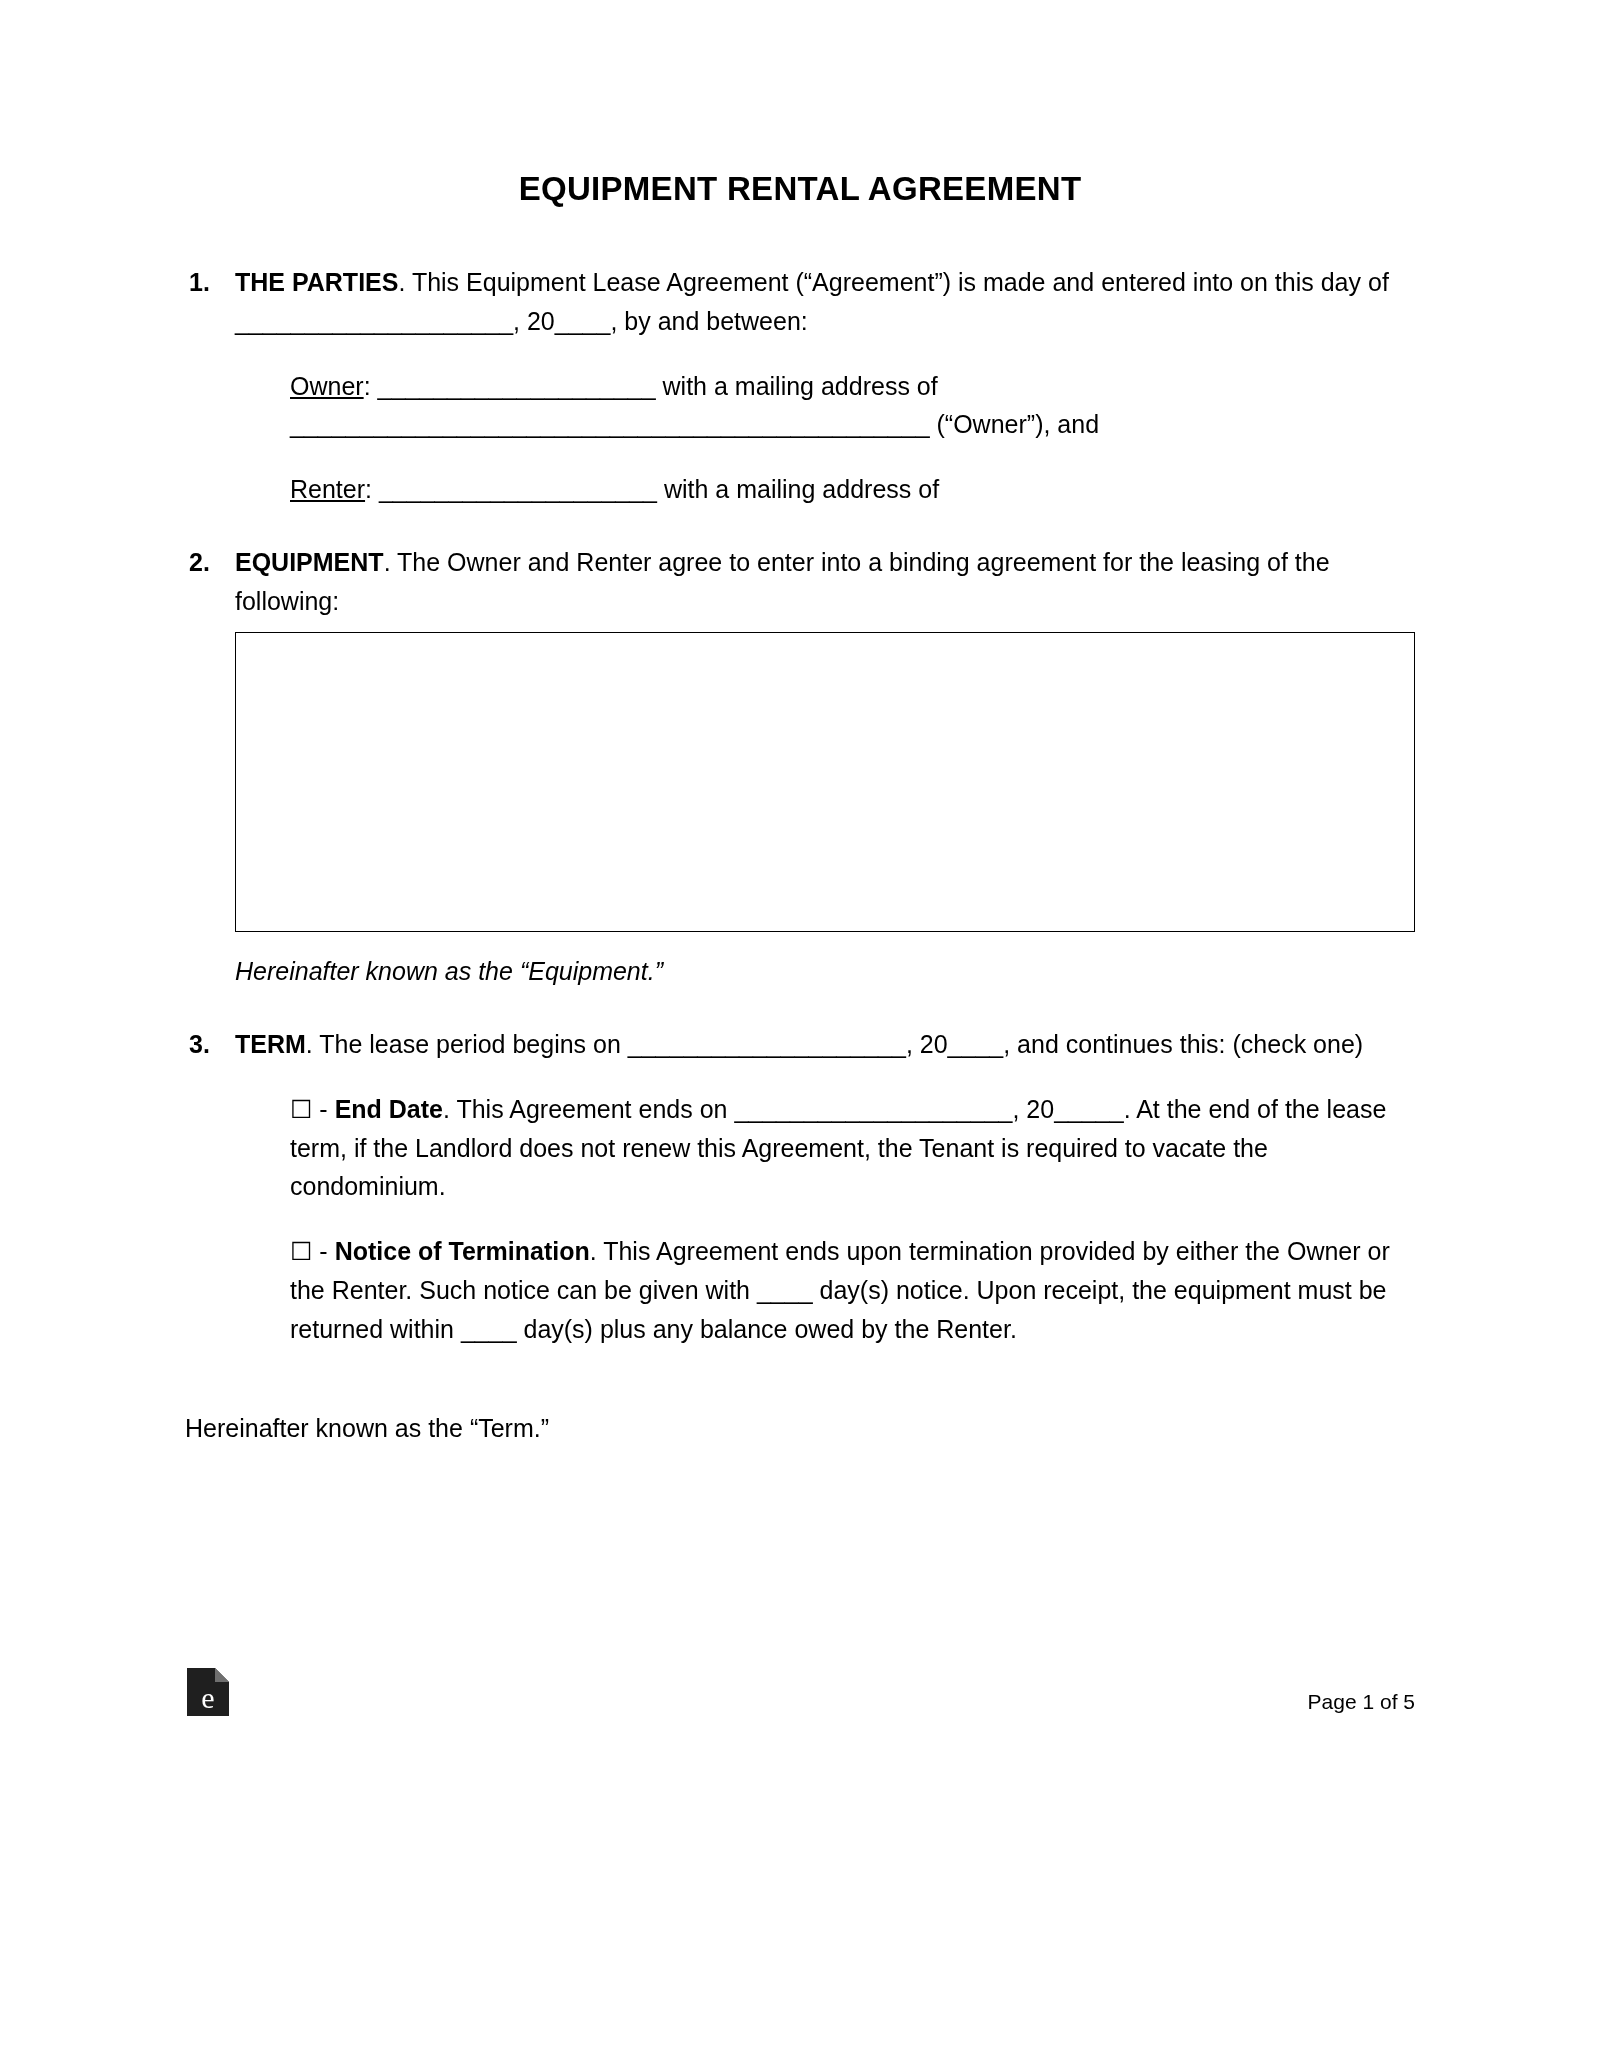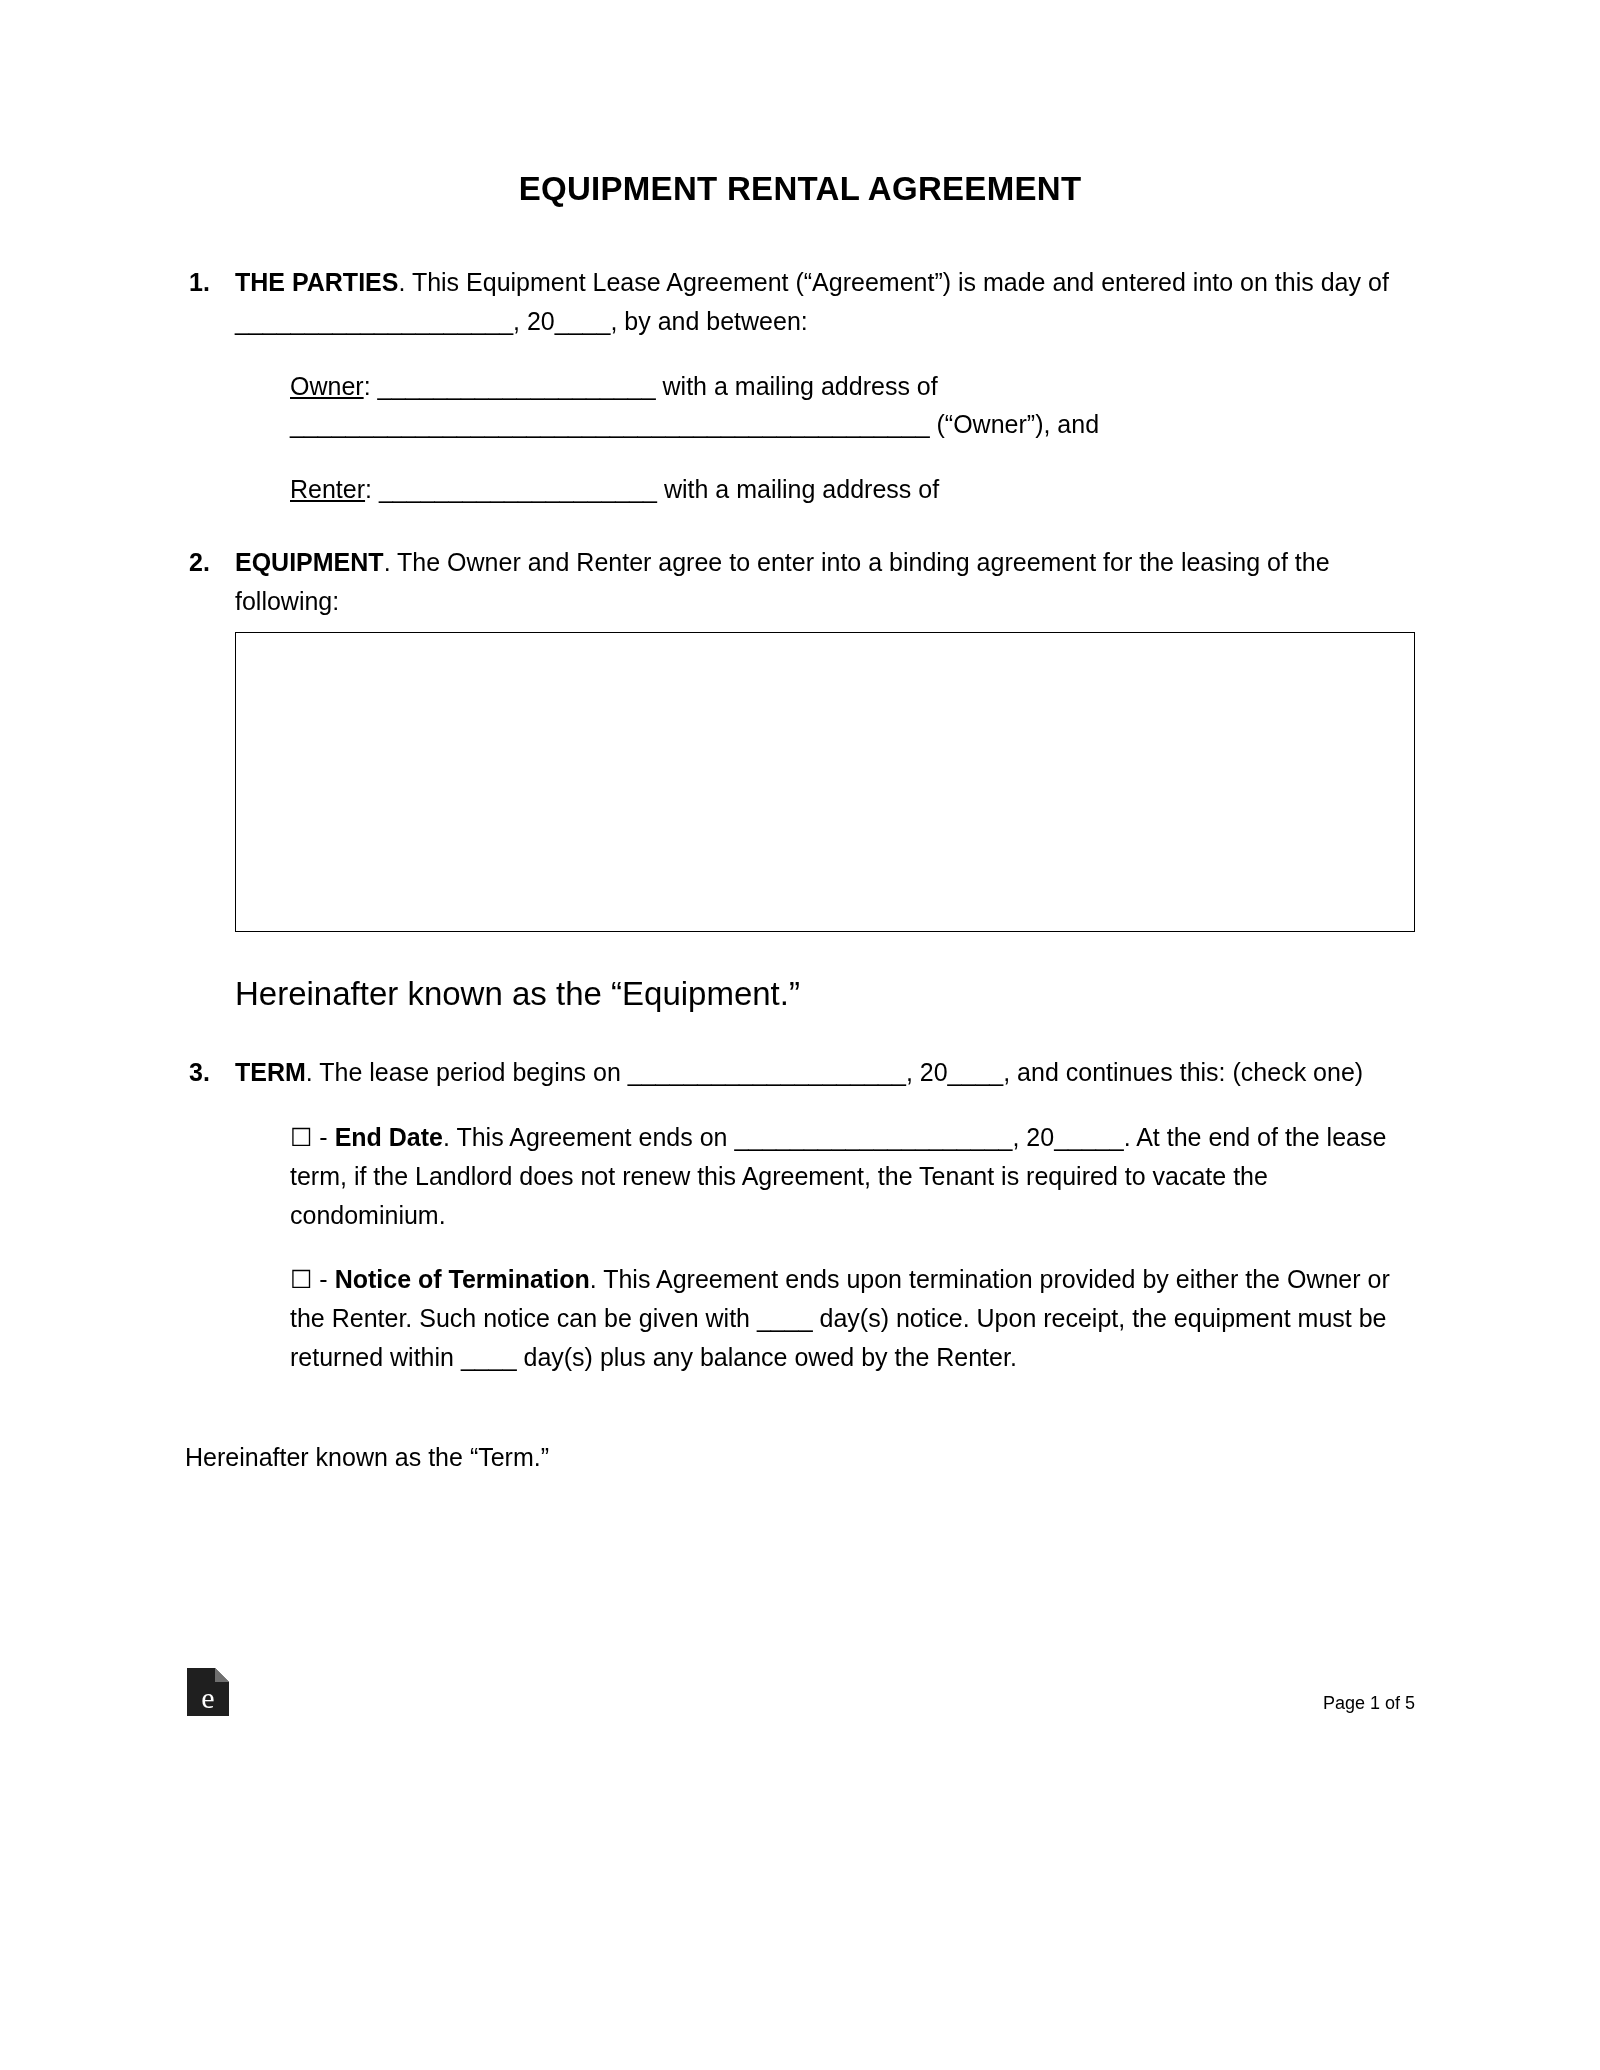--- a/index.html
+++ b/index.html
@@ -62,44 +62,45 @@
   .u { text-decoration: underline; margin-top: 47px; }
   .equip-box {
     border: 1px solid #000000;
     height: 300px;
     margin-top: 12px;
     margin-left: 0;
     width: 100%;
     box-sizing: border-box;
   }
   .after-box {
-    margin-top: 36px;
-    font-size: 33px;
+    margin-top: 20px;
+    font-size: 25px;
     line-height: 1.55;
+    font-style: italic;
   }
   .plain-line {
     font-size: 25px;
     line-height: 1.55;
     margin-top: 61px;
   }
   .checkbox-glyph {
     font-size: 25px;
   }
   .footer-logo {
     position: absolute;
     left: 185px;
     bottom: 88px;
     width: 46px;
     height: 52px;
   }
   .page-num {
     position: absolute;
     right: 185px;
     bottom: 92px;
-    font-size: 18px;
+    font-size: 21px;
   }
 </style>
 </head>
 <body>
 
 <div class="page">
 
   <h1 class="doc-title">EQUIPMENT RENTAL AGREEMENT</h1>
 
   <div class="clause">

